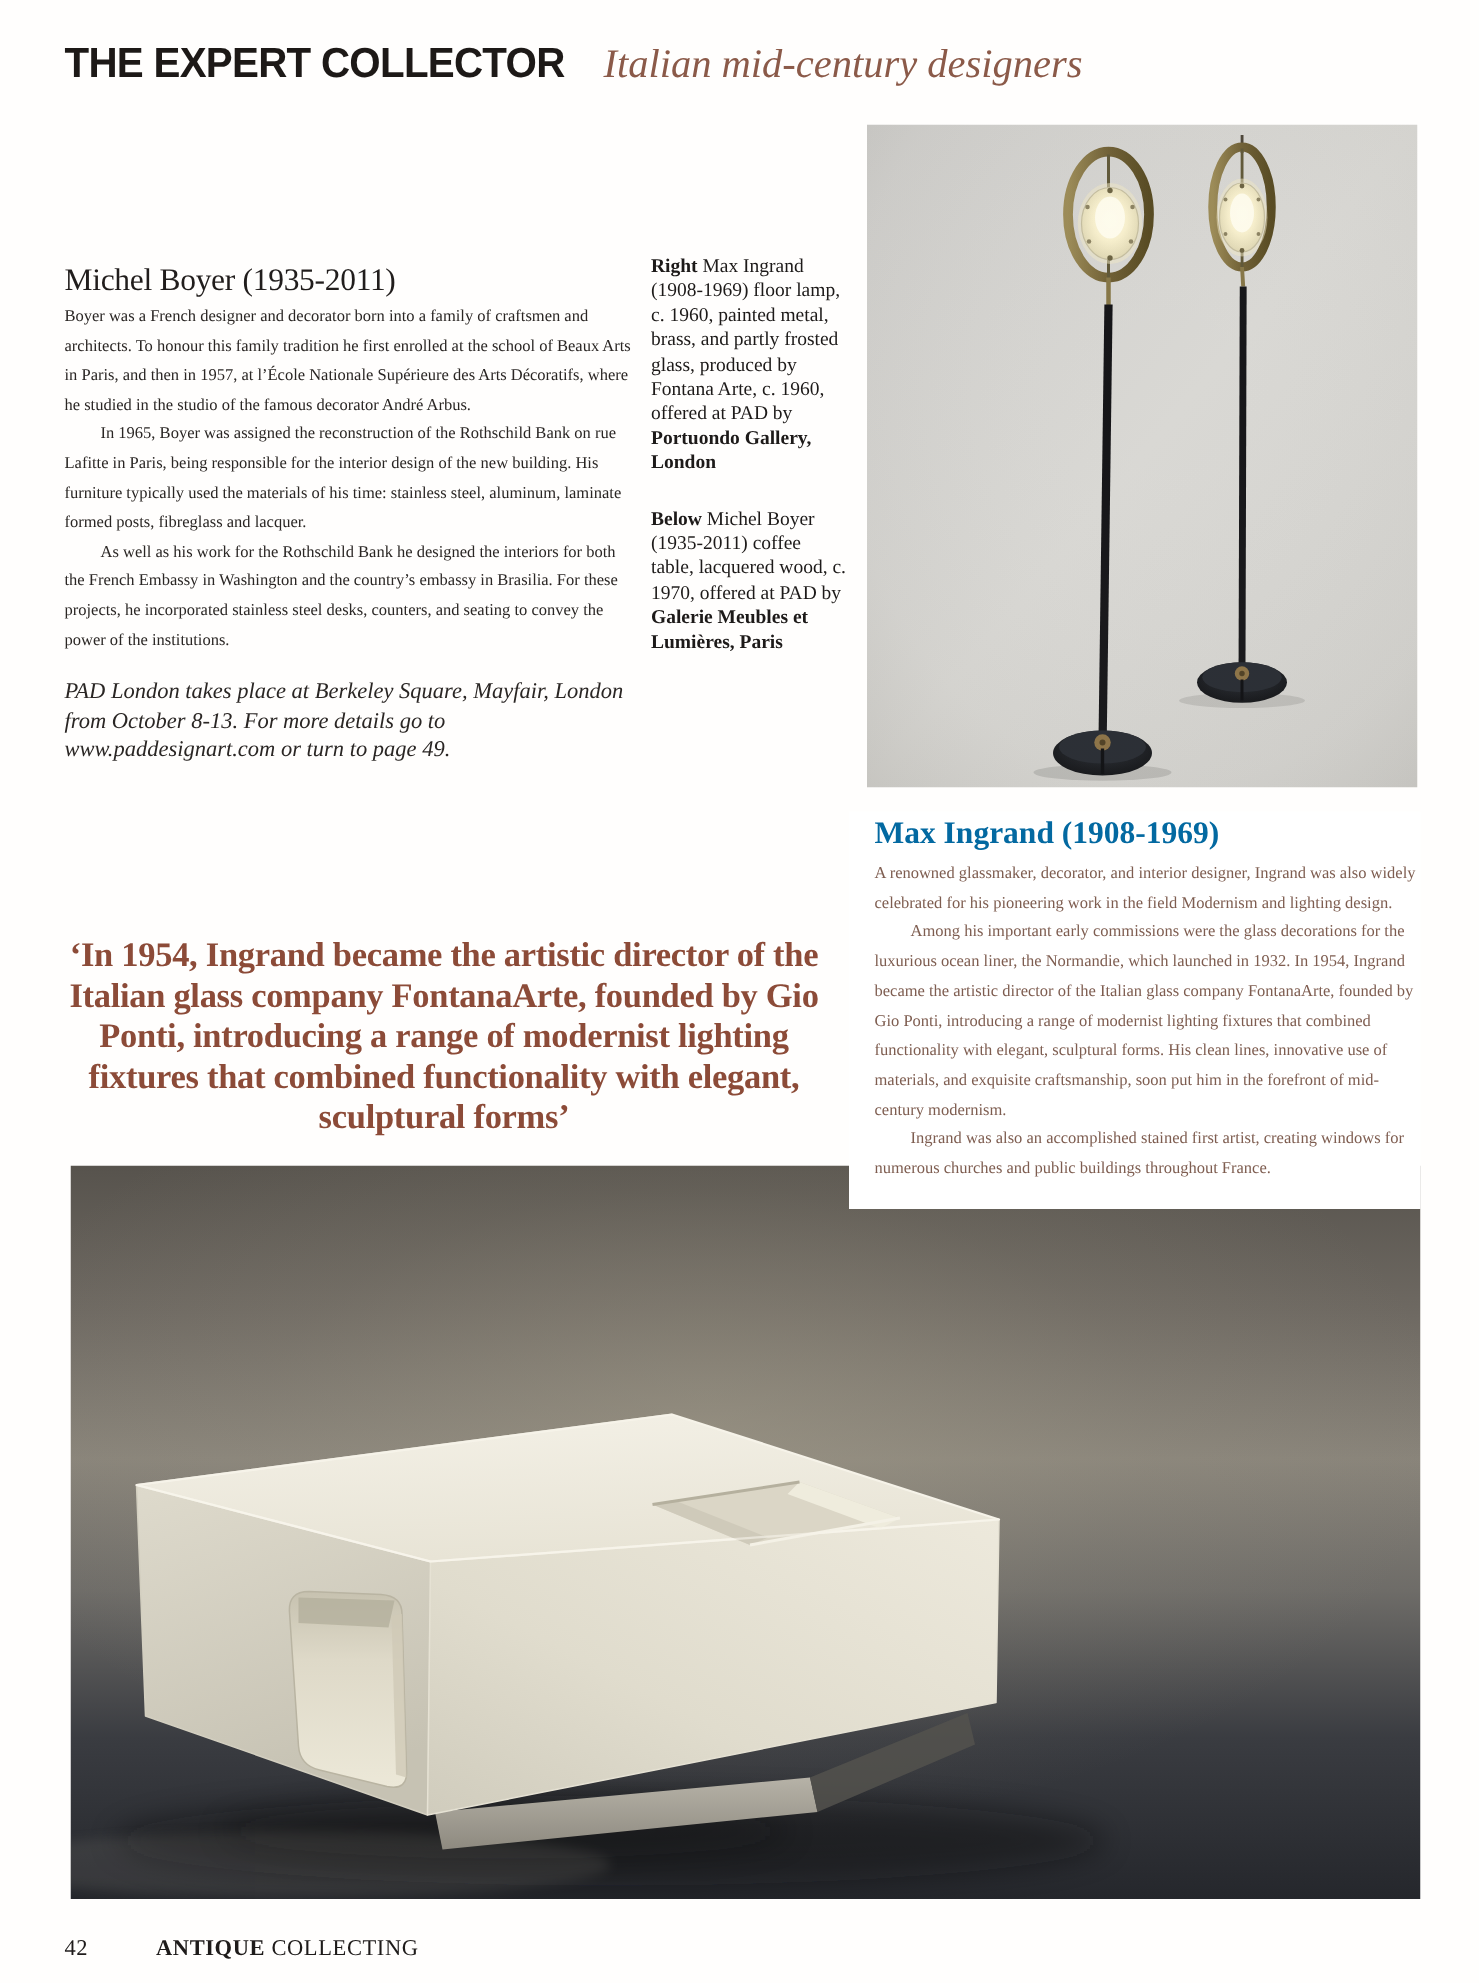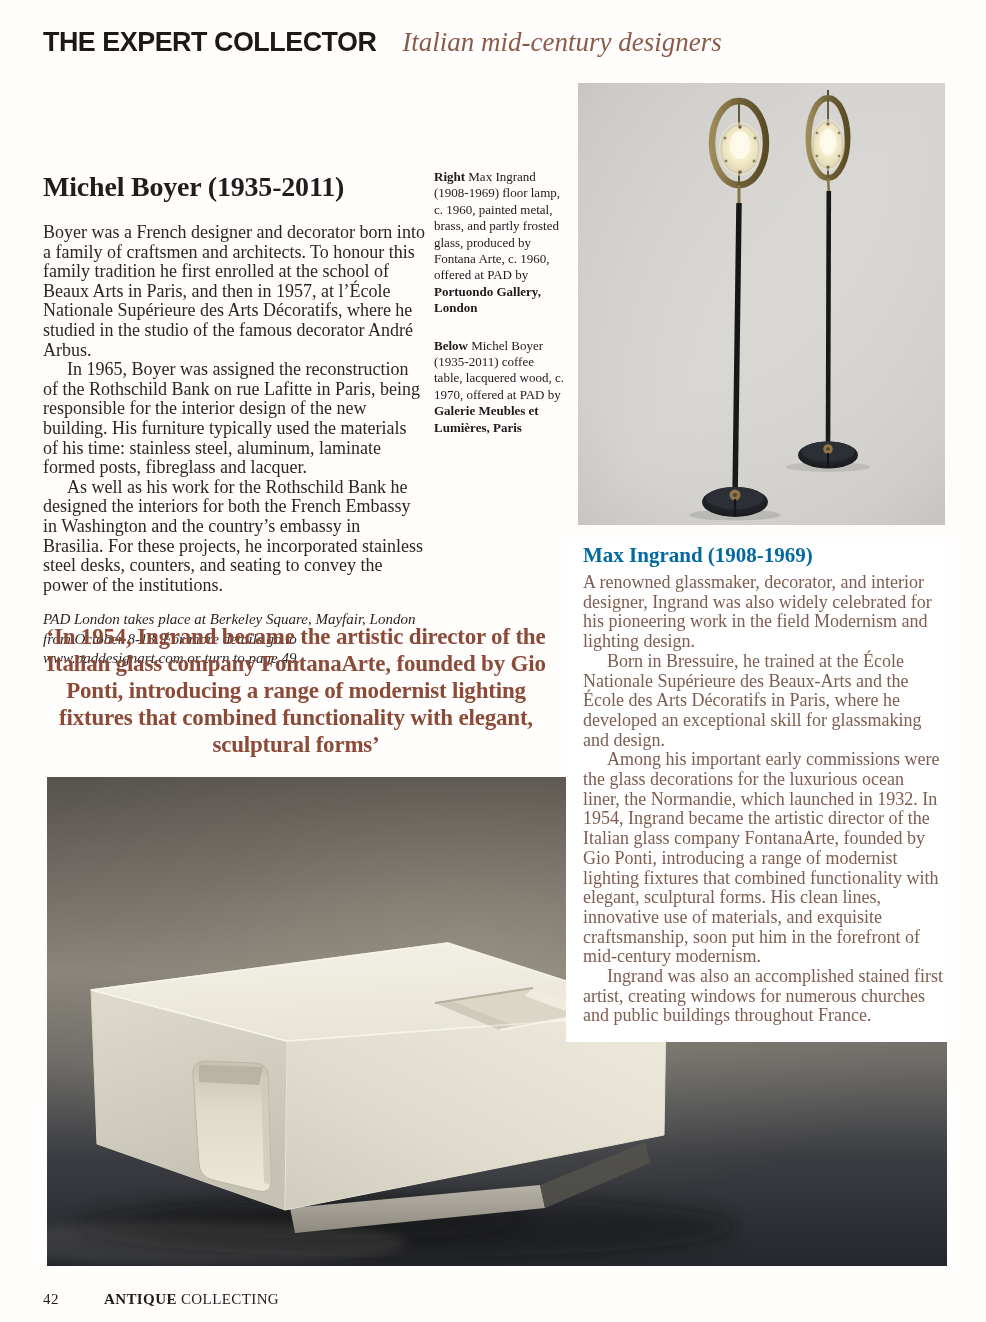--- a/index.html
+++ b/index.html
@@ -8,22 +8,22 @@
   .page{position:absolute;inset:0;background:#fffefd;}
 
   
   .header{position:absolute;left:43px;top:26px;white-space:nowrap;}
   .header .kicker{font-family:"Liberation Sans",sans-serif;font-weight:800;
       font-size:28px;letter-spacing:-0.5px;color:#1d1917;display:inline-block;transform:scaleX(.96);transform-origin:left;}
   .header .sub{font-style:italic;font-size:27px;color:#8b5a49;margin-left:8px;}
 
   
   .boyer{position:absolute;left:43px;top:174px;width:382px;color:#2a2624;}
-  .boyer h2{margin:0 0 24px 0;font-size:28px;line-height:25px;font-weight:bold;color:#211d1c;letter-spacing:-0.2px;}
-  .body-p{margin:0;font-size:18px;line-height:19.6px;}
+  .boyer h2{margin:0 0 3px 0;font-size:21px;line-height:25px;font-weight:normal;color:#211d1c;letter-spacing:-0.2px;}
+  .body-p{margin:0;font-size:11px;line-height:19.6px;}
   .indent{text-indent:24px;}
   .note{font-style:italic;font-size:15px;line-height:19.6px;color:#2a2624;}
 
   
   .captions{position:absolute;left:434px;top:169px;width:130px;color:#1d1a19;
       font-size:13px;line-height:16.4px;}
   .captions b{font-weight:bold;}
   .cap2{margin-top:21px;}
 
   
@@ -153,21 +153,20 @@
 
       <rect x="0" y="0" width="367" height="442" fill="url(#vign)"></rect>
     </svg>
   </figure>
 
   <div class="pullquote">‘In 1954, Ingrand became the  artistic director of the Italian glass company FontanaArte, founded by Gio Ponti, introducing a range of modernist lighting fixtures that combined functionality with elegant, sculptural forms’</div>
 
   <section class="ingrand">
     <h2>Max Ingrand (1908-1969)</h2>
     <p class="body-p">A renowned glassmaker, decorator, and interior designer, Ingrand was also widely celebrated for his pioneering work in the field Modernism and lighting design.</p>
-    <p class="body-p indent">Born in Bressuire, he trained at the École Nationale Supérieure des Beaux-Arts and the École des Arts Décoratifs in Paris, where he developed an exceptional skill for glassmaking and design.</p>
     <p class="body-p indent">Among his important early commissions were the glass decorations for the luxurious ocean liner, the Normandie, which launched in 1932. In 1954, Ingrand became the  artistic director of the Italian glass company FontanaArte, founded by Gio Ponti, introducing a range of modernist lighting fixtures that combined functionality with elegant, sculptural forms. His clean lines, innovative use of materials, and exquisite craftsmanship, soon put him in the forefront of mid-century modernism.</p>
     <p class="body-p indent">Ingrand was also an accomplished stained first artist, creating windows for numerous churches and public buildings throughout France.</p>
   </section>
 
   <figure class="table-fig">
     <svg width="900" height="489" viewBox="0 0 900 489" xmlns="http://www.w3.org/2000/svg">
       <defs>
         <linearGradient id="floorGrad" x1="0" y1="0" x2="0" y2="1">
           <stop offset="0" stop-color="#57534d"></stop>
             <stop offset="0.2" stop-color="#6e6962"></stop>

